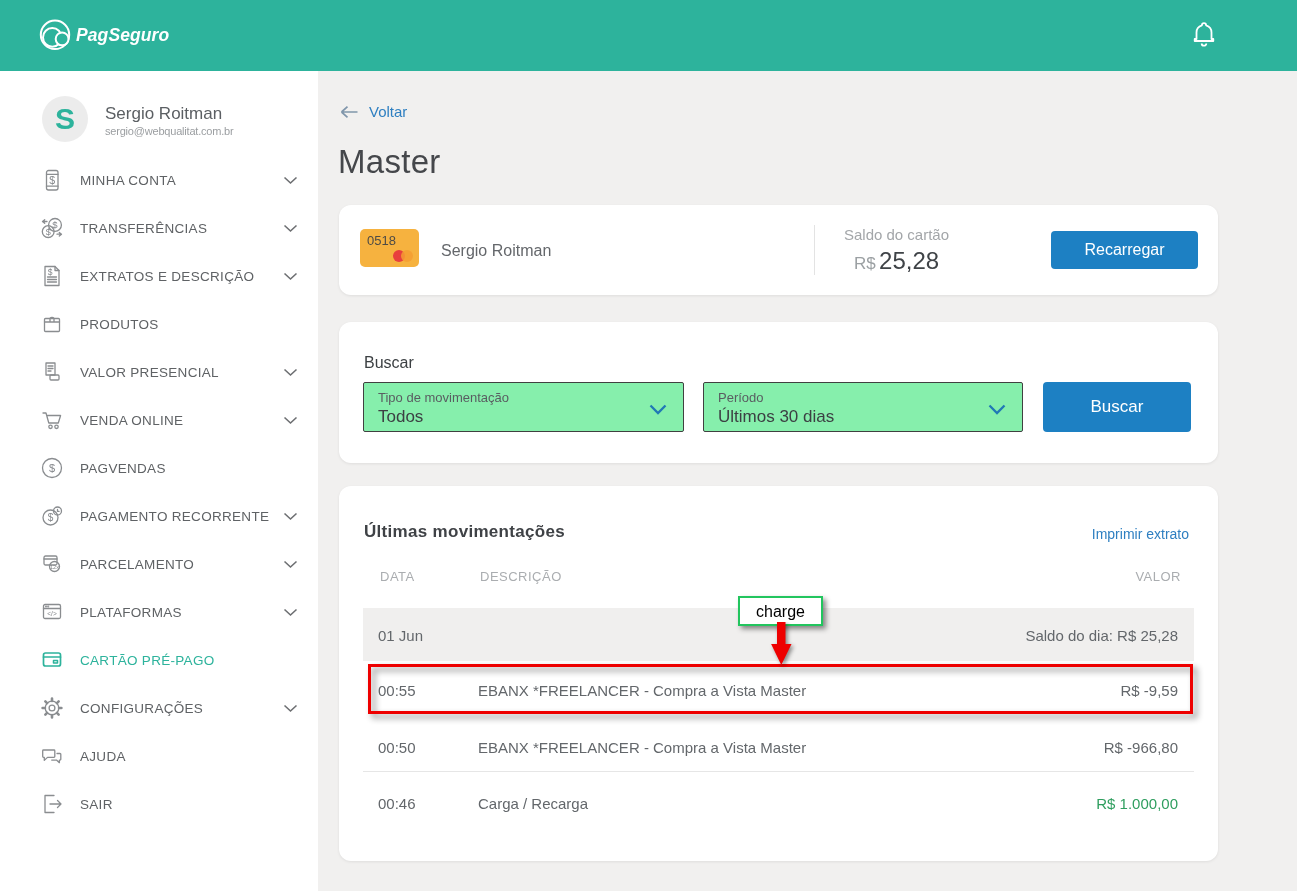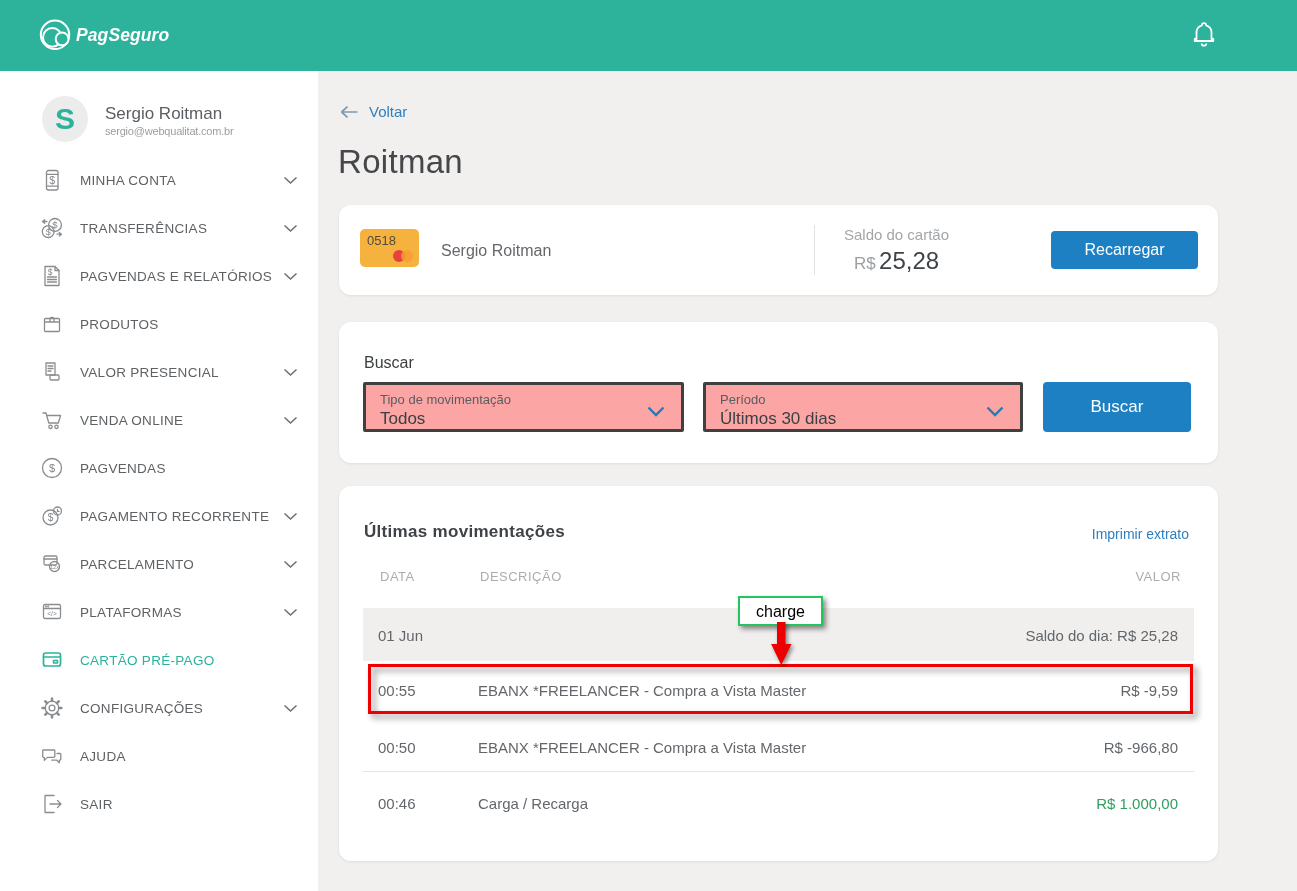--- a/index.html
+++ b/index.html
@@ -31,21 +31,21 @@
 .cc2 { position:absolute; left:41px; top:21px; width:12px; height:12px; border-radius:50%; background:#f59d31; opacity:0.85; }
 .cname { position:absolute; left:102px; top:37px; font-size:16px; color:#64676b; }
 .vdiv { position:absolute; left:475px; top:20px; width:1px; height:50px; background:#e3e3e3; }
 .saldo-l { position:absolute; left:495px; top:21px; width:125px; text-align:center; font-size:15px; color:#a3a6a9; }
 .saldo-v { position:absolute; left:480px; top:42px; width:155px; text-align:center; font-size:24px; color:#3f4347; }
 .saldo-v .rs { font-size:17px; color:#9ba0a3; }
 .btn { position:absolute; background:#1d80c3; color:#fff; text-align:center; border-radius:4px; }
 #btn-rec { left:712px; top:26px; width:147px; height:38px; font-size:16px; line-height:38px; }
 #btn-bus { left:704px; top:60px; width:148px; height:50px; font-size:17px; line-height:50px; }
 .buscar-l { position:absolute; left:25px; top:32px; font-size:16px; color:#3c4043; }
-.sel { position:absolute; top:60px; height:50px; border:3px solid #404040; border-radius:2px; background:#fca5a5; }
+.sel { position:absolute; top:60px; height:50px; border:1px solid #404040; border-radius:2px; background:#86efac; }
 #sel1 { left:24px; width:321px; }
 #sel2 { left:364px; width:320px; }
 .sel .lab { position:absolute; left:14px; top:7px; font-size:13px; color:#595d61; }
 .sel .val { position:absolute; left:14px; top:24px; font-size:17px; color:#3c4043; }
 .sel .chv { position:absolute; right:16px; top:18px; }
 .um-title { position:absolute; left:25px; top:36px; font-size:17px; color:#3f4246; font-weight:bold; letter-spacing:0.3px; }
 .imprimir { position:absolute; right:29px; top:40px; font-size:14px; color:#2e7fc1; }
 .thead { position:absolute; left:0; top:83px; width:879px; height:20px; font-size:13px; color:#aaadb0; letter-spacing:0.5px; }
 .thead .c1 { position:absolute; left:41px; }
 .thead .c2 { position:absolute; left:141px; }
@@ -113,21 +113,21 @@
             <path d="M1.5 1.5 L7.5 7 L13.5 1.5" fill="none" stroke="#6d6f72" stroke-width="1.6"></path>
           </svg></span>
       </div>
 <div class="mi" style="top:181px">
         <svg class="ic" viewBox="0 0 24 24" fill="none" stroke="#8a8d90" stroke-width="1.3" stroke-linecap="round" stroke-linejoin="round">
           <path d="M5 2.5 h10 l4 4 v15 h-14 z"></path>
           <path d="M15 2.5 v4 h4"></path>
           <path d="M7.5 13 h9 M7.5 15.5 h9 M7.5 18 h9"></path>
           <text x="10" y="11" text-anchor="middle" font-size="8.5" stroke="none" fill="#83868a">$</text>
         </svg>
-        <span class="tx">PAGVENDAS E RELATÓRIOS</span>
+        <span class="tx">EXTRATOS E DESCRIÇÃO</span>
         <span class="ch"><svg width="15" height="9" viewBox="0 0 15 9">
             <path d="M1.5 1.5 L7.5 7 L13.5 1.5" fill="none" stroke="#6d6f72" stroke-width="1.6"></path>
           </svg></span>
       </div>
 <div class="mi" style="top:229px">
         <svg class="ic" viewBox="0 0 24 24" fill="none" stroke="#8a8d90" stroke-width="1.3" stroke-linecap="round" stroke-linejoin="round">
           <rect x="4.5" y="6.5" width="15" height="13" rx="1"></rect>
           <path d="M4.5 10 h15 M10 6.5 v3.5 M14 6.5 v3.5 M10 6.5 a2.5 2.5 0 0 1 4 0"></path>
         </svg>
         <span class="tx">PRODUTOS</span>
@@ -232,21 +232,21 @@
           <path d="M10 12 h11 M21 12 l-3.5 -3.5 M21 12 l-3.5 3.5"></path>
         </svg>
         <span class="tx">SAIR</span>
       </div>
 </div>
 </div>
 
 <div class="voltar"><svg width="19" height="14" viewBox="0 0 19 14" style="vertical-align:-2px;">
       <path d="M1.5 7 h16 M1.5 7 l6 -5.3 M1.5 7 l6 5.3" fill="none" stroke="#8096ab" stroke-width="1.7"></path>
     </svg><span style="margin-left:10px;text-align:center;">Voltar</span></div>
-<div class="h1">Roitman</div>
+<div class="h1">Master</div>
 
 <div class="card" id="card1">
   <div class="ccard">
       <span class="num">0518</span>
       <span class="cc1"></span>
       <span class="cc2"></span>
     </div>
   <div class="cname">Sergio Roitman</div>
   <div class="vdiv"></div>
   <div class="saldo-l">Saldo do cartão</div>

